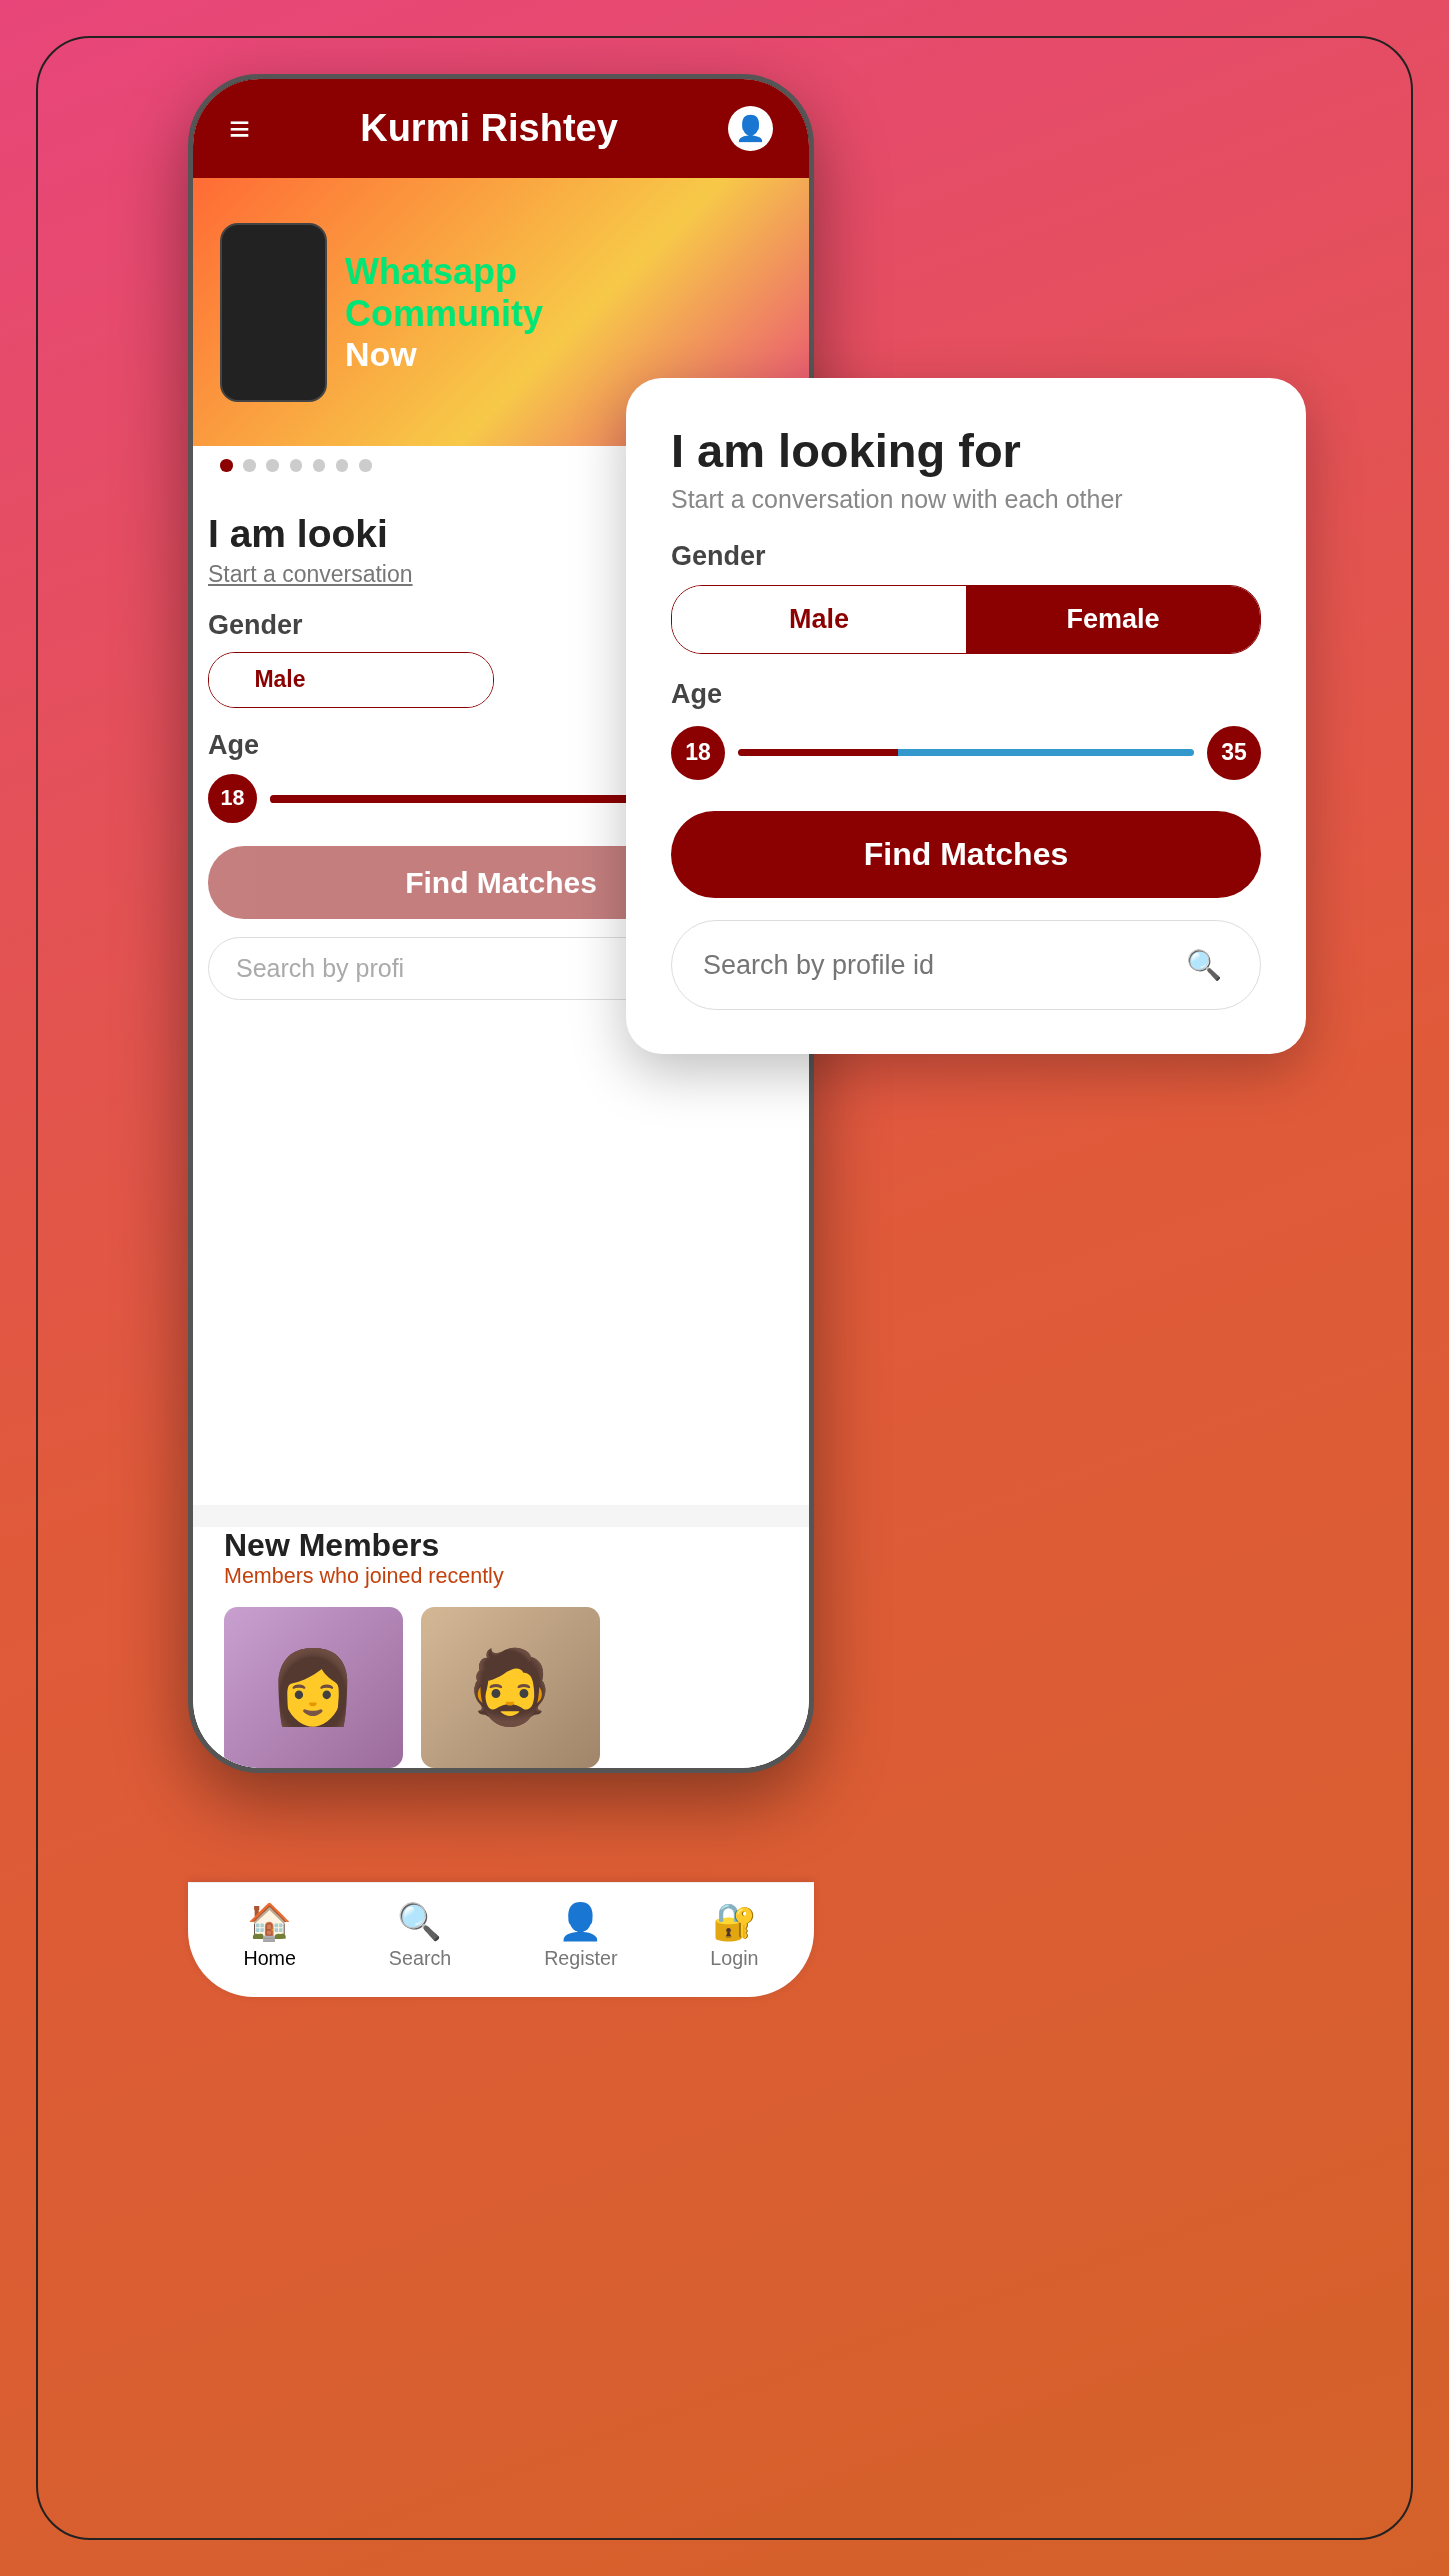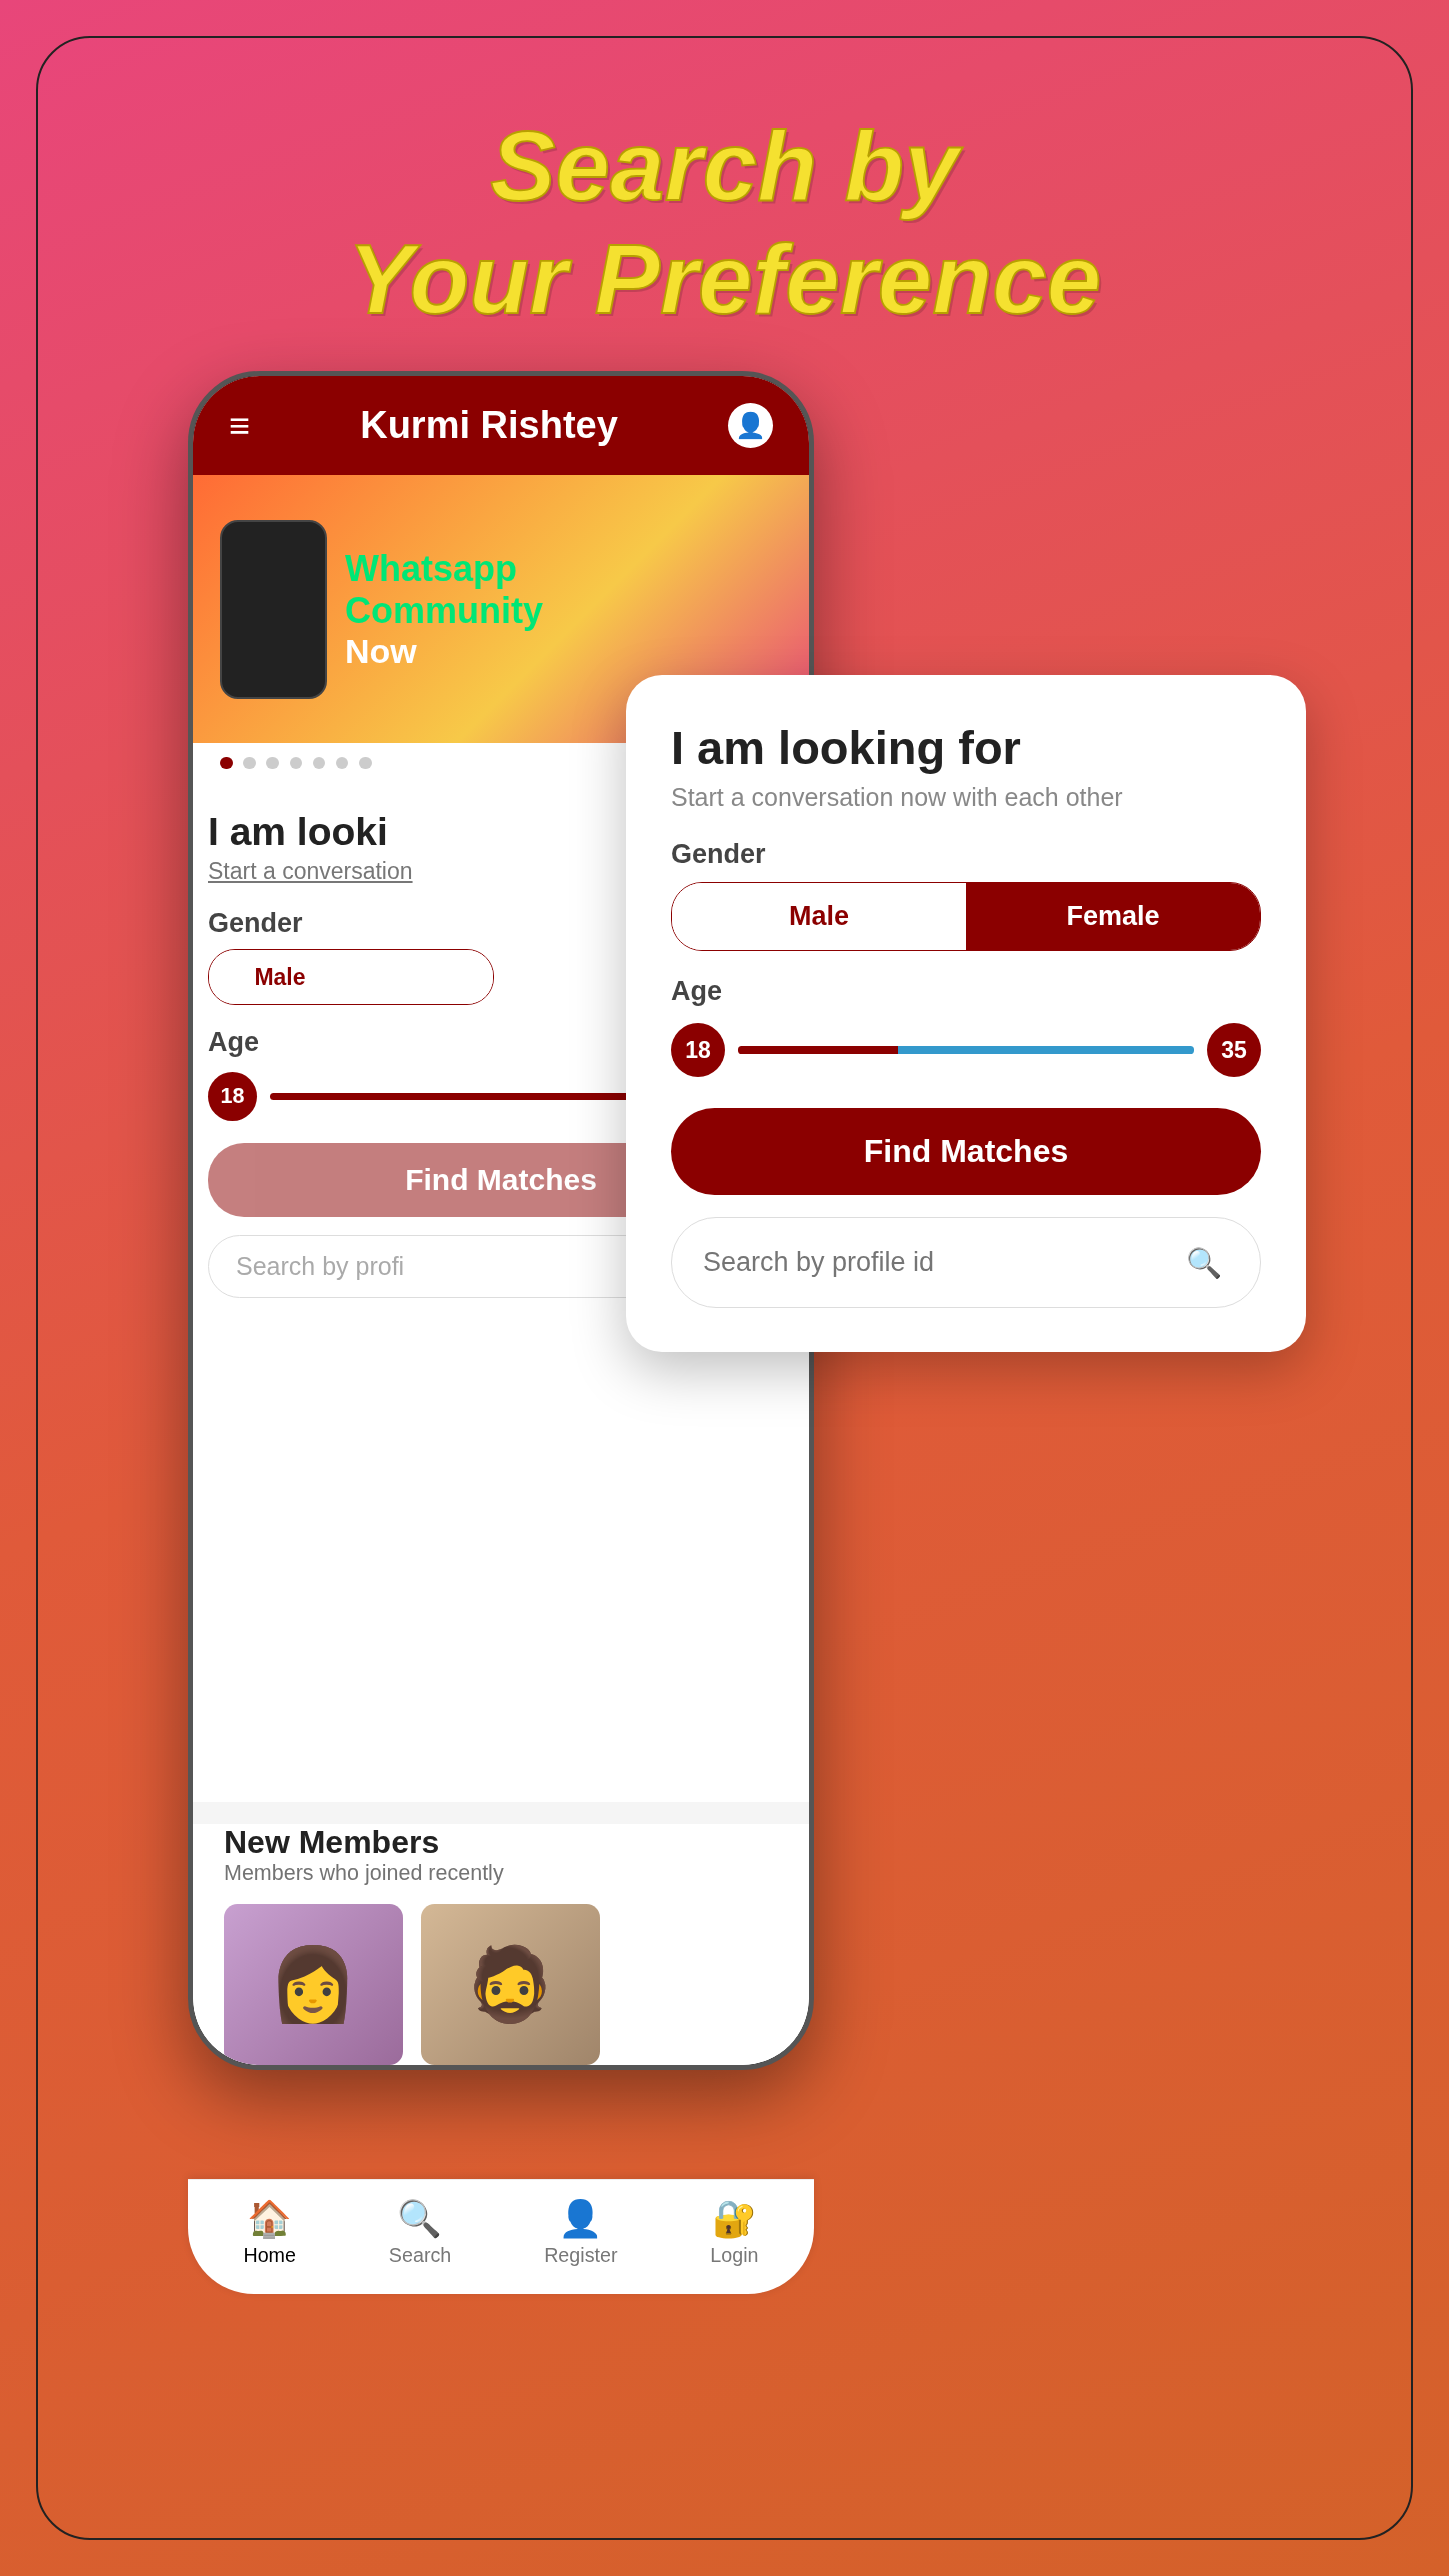--- a/index.html
+++ b/index.html
@@ -299,21 +299,21 @@
     }
 
     .new-profiles-title {
       font-size: 32px;
       font-weight: bold;
       color: #222;
     }
 
     .new-profiles-sub {
       font-size: 21.5px;
-      color: #737373;
+      color: #c2410c;
     }
 
     .profile-thumbnails {
       display: flex;
       gap: 18px;
       margin-top: 18px;
     }
 
     .profile-thumb {
       width: 179px;
@@ -523,24 +523,20 @@
       box-shadow: 0 -1.8px 9px rgba(0,0,0,0.1);
       border-radius: 0 0 66px 66px;
       z-index: 5;
     }
   </style>
 </head>
 <body>
 
 <div class="outer-card">
 
-  <div class="headline">
-    <span>Search by</span><br>
-    <span>Your Preference</span>
-  </div>
 
   <div class="phones-container">
 
     <div class="phone-bg">
       <div class="phone-bg-inner">
 
         <div class="phone-topbar">
           <span class="hamburger-icon">≡</span>
           <span class="phone-title">Kurmi Rishtey</span>
           <div class="user-icon-top">👤</div>

